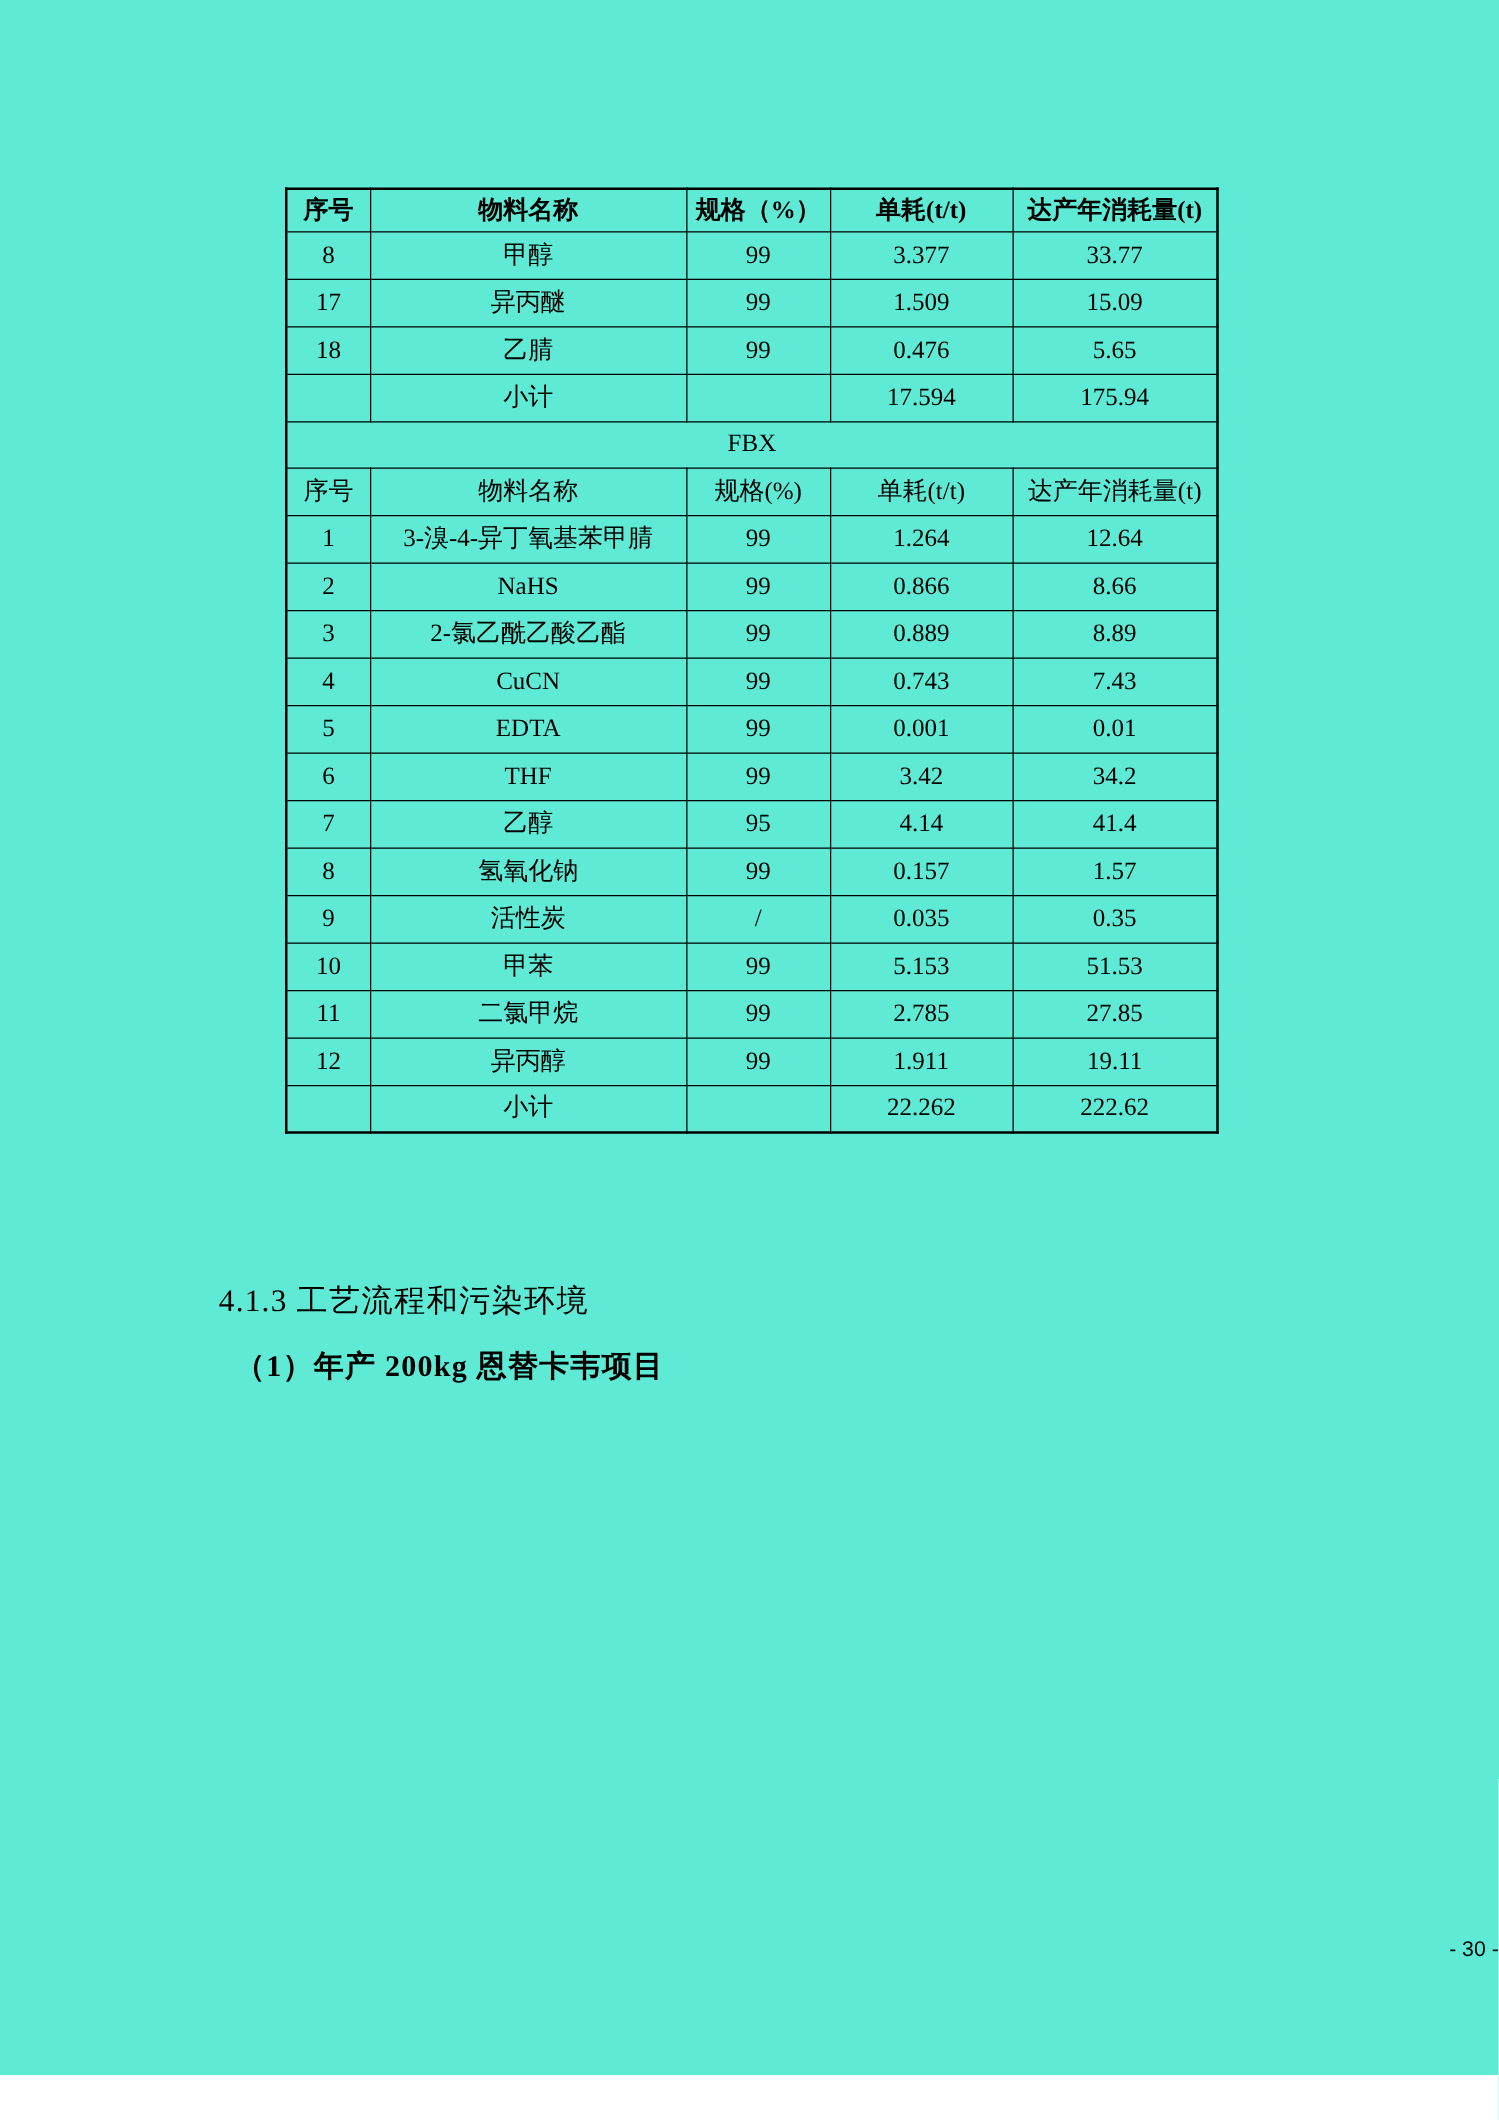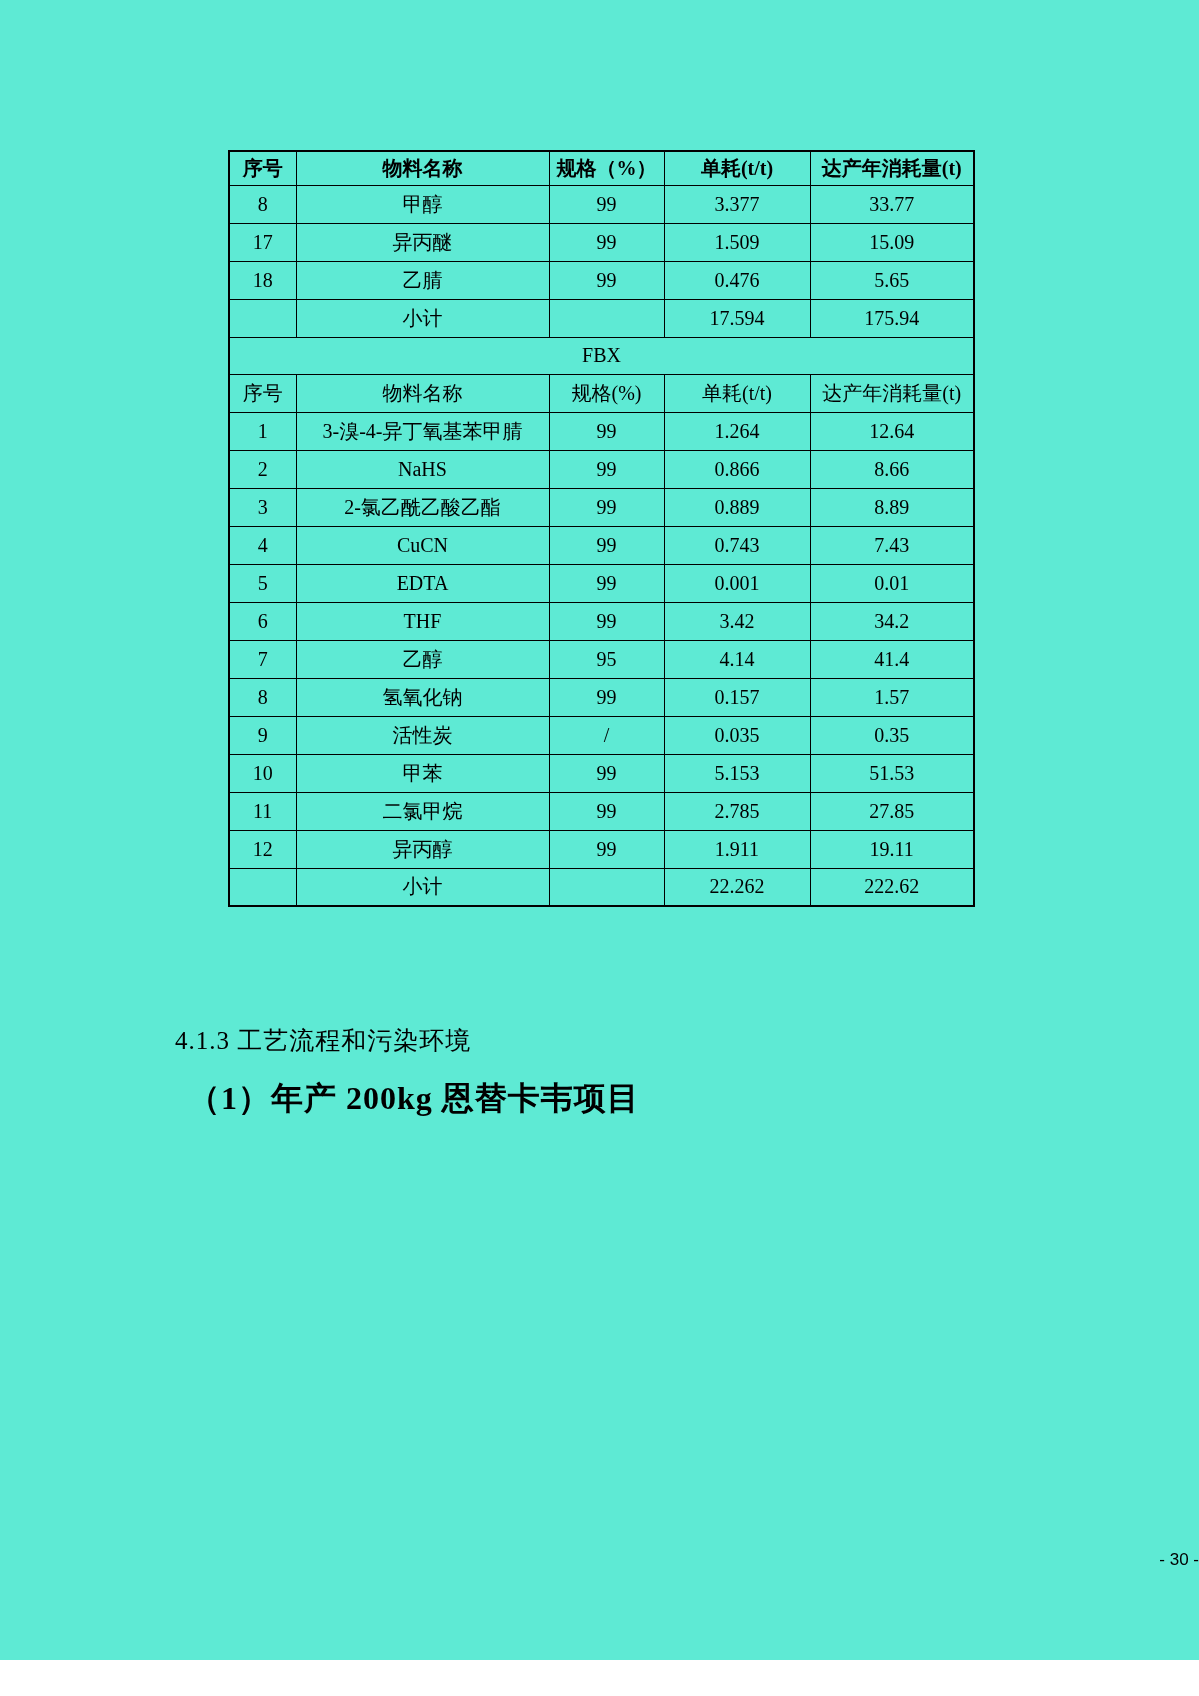--- a/index.html
+++ b/index.html
@@ -47,21 +47,21 @@
     top: 1024px;
     font-size: 25px;
     font-weight: normal;
     white-space: nowrap;
     letter-spacing: 1px;
   }
   .sub-heading {
     position: absolute;
     left: 188px;
     top: 1077px;
-    font-size: 32px;
+    font-size: 24px;
     font-weight: bold;
     white-space: nowrap;
     letter-spacing: 1px;
   }
   .page-number {
     position: absolute;
     left: 0;
     top: 1550px;
     width: 100%;
     text-align: right;

